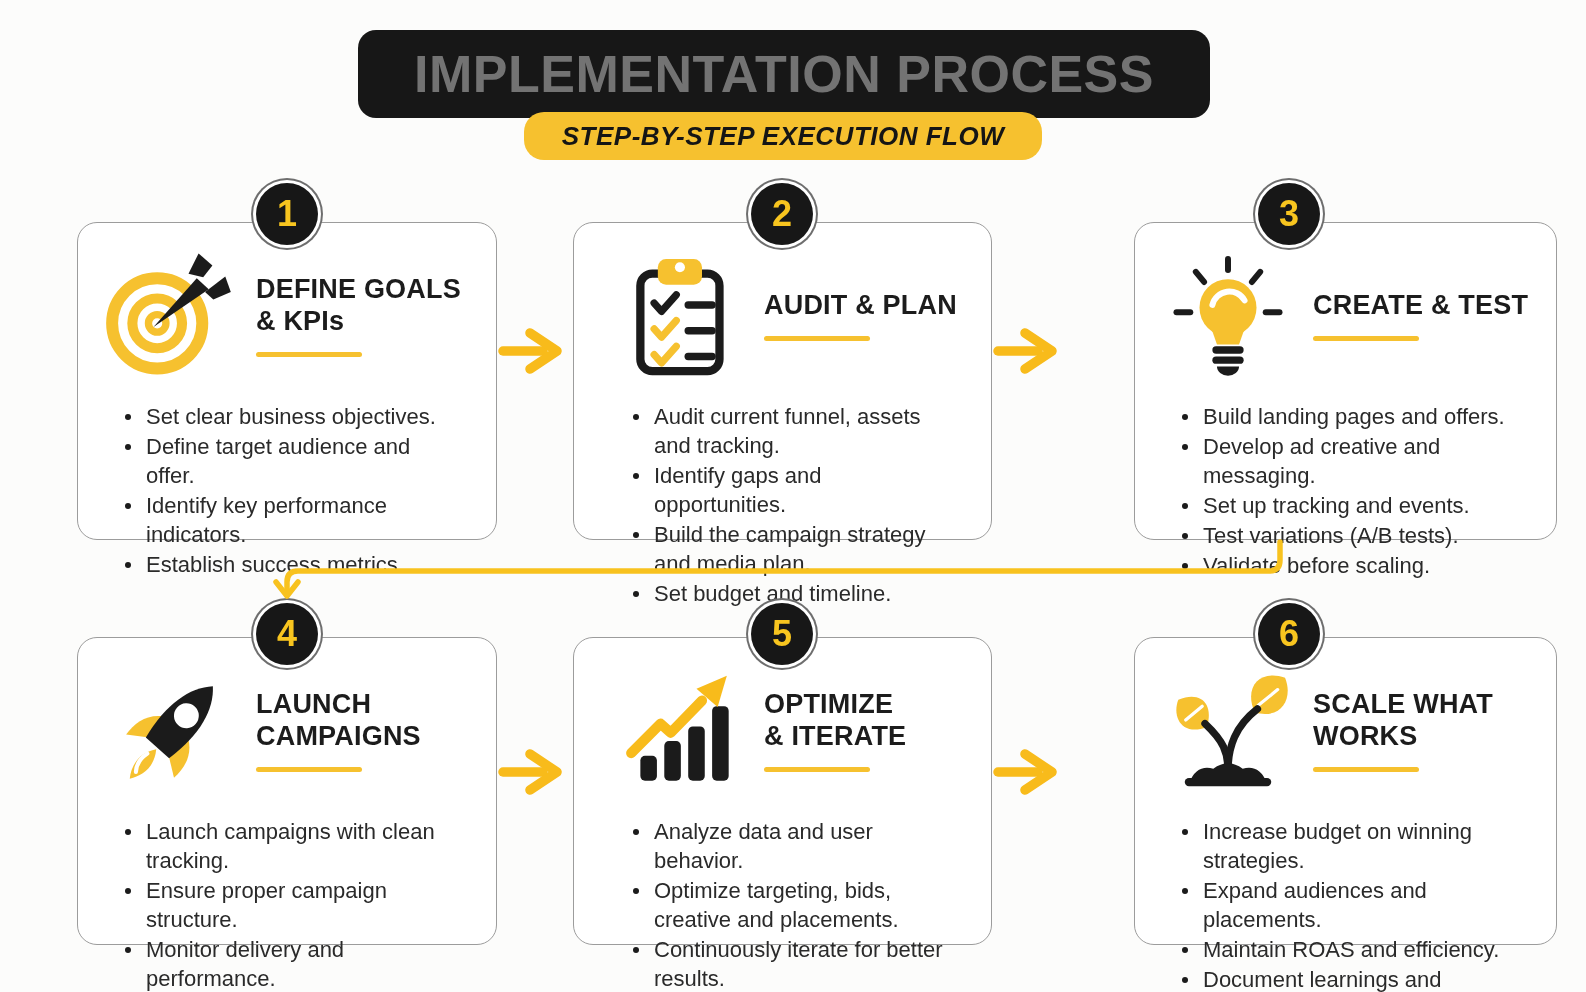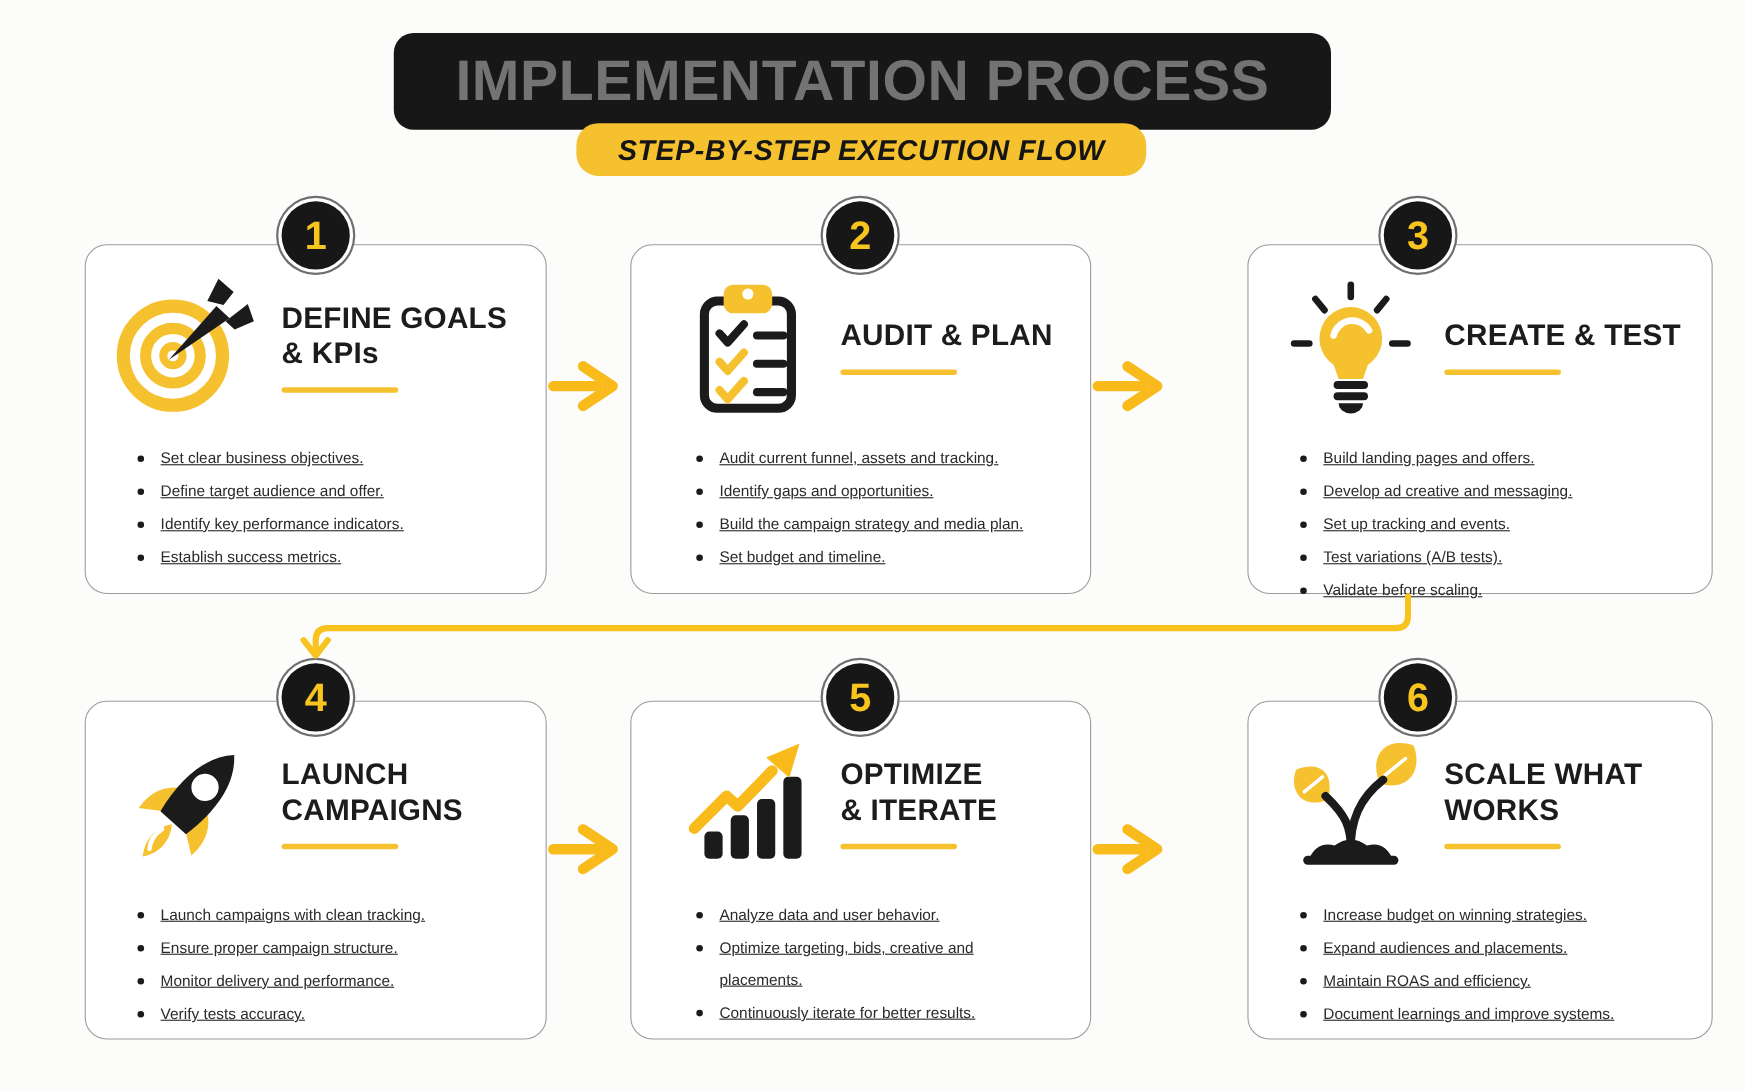--- a/index.html
+++ b/index.html
@@ -67,23 +67,22 @@
   .step-title{
     font-size:27px;font-weight:800;color:#1c1c1c;line-height:1.18;
     white-space:pre-line;letter-spacing:0.2px;
   }
   .title-underline{
     width:106px;height:5px;background:var(--yellow);border-radius:3px;margin-top:15px;
   }
 
   .bullets{list-style:none;margin-top:14px;padding:0 14px 0 44px;}
   .bullets li{
-    position:relative;font-size:14px;color:var(--body-ink);line-height:29px;
+    position:relative;font-size:22px;color:var(--body-ink);line-height:29px;
     margin-bottom:1px;
-    text-decoration:underline;
   }
   .bullets li::before{
     content:"";position:absolute;left:-21px;top:12px;width:6px;height:6px;
     border-radius:50%;background:#1b1b1b;
   }
 
   .flow-overlay{position:absolute;left:0;top:0;width:1586px;height:992px;pointer-events:none;z-index:4;}
 </style>
 </head>
 <body>

